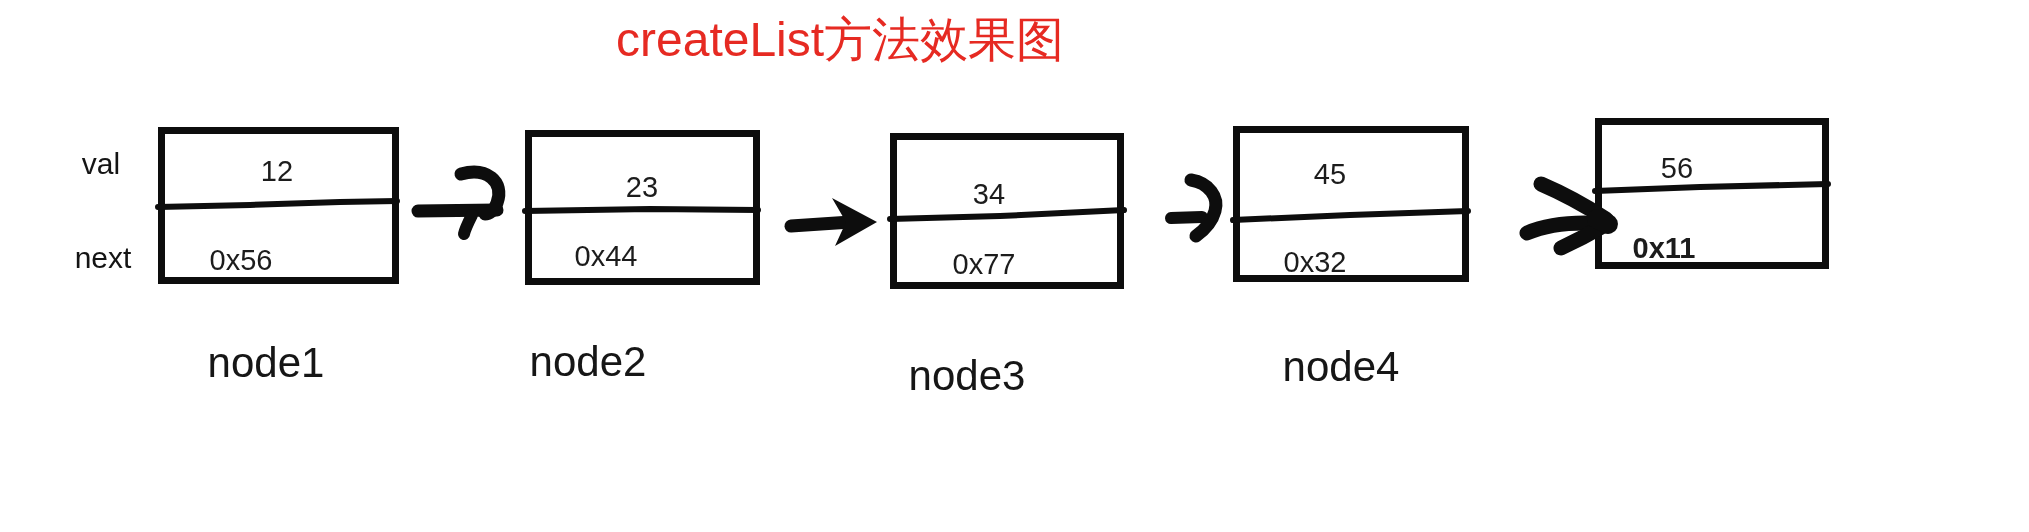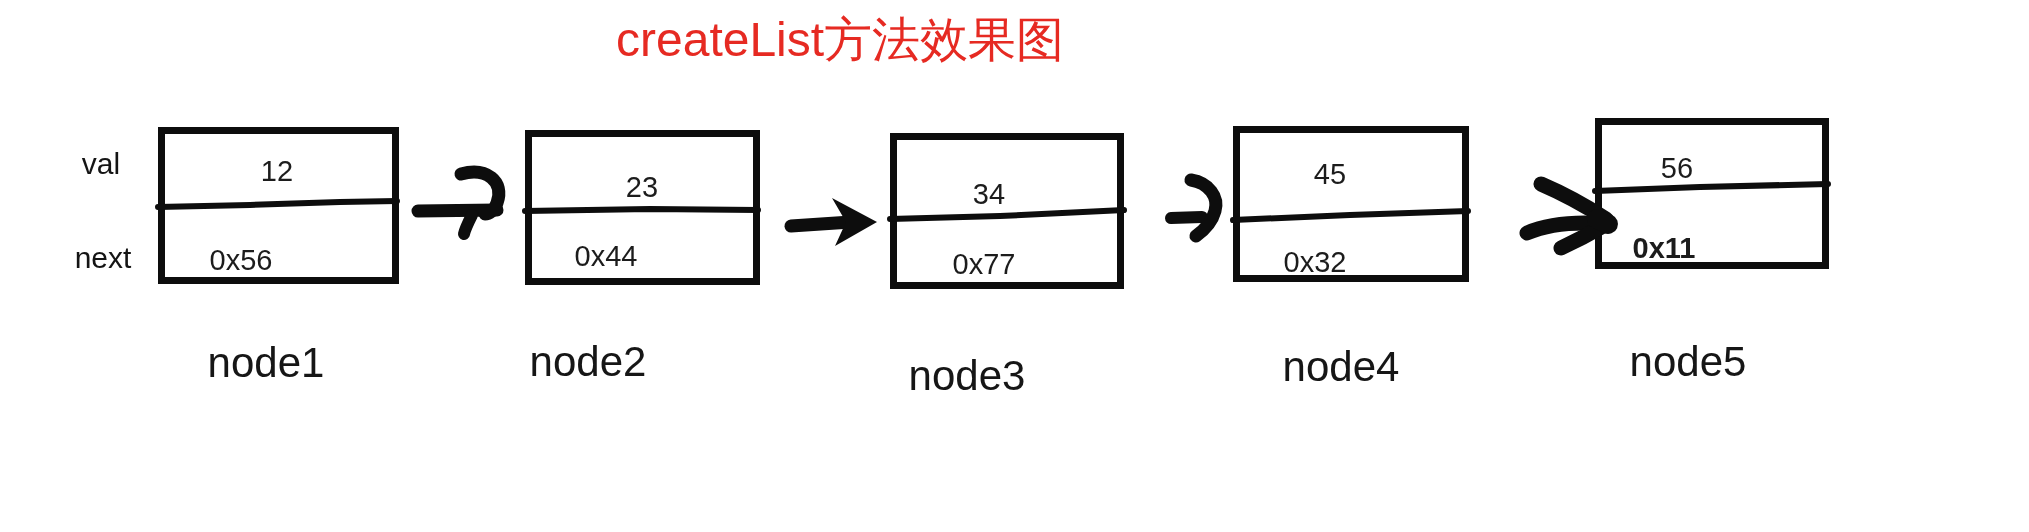--- a/index.html
+++ b/index.html
@@ -142,15 +142,14 @@
   <div class="cellval  v4">45</div>
   <div class="cellnext x4">0x32</div>
 
   <div class="cellval  v5">56</div>
   <div class="cellnext x5">0x11</div>
 
   <div class="nodelabel l1">node1</div>
   <div class="nodelabel l2">node2</div>
   <div class="nodelabel l3">node3</div>
   <div class="nodelabel l4">node4</div>
-  <div class="nodelabel l5">node5</div>
 
 </div>
 
 </body></html>

